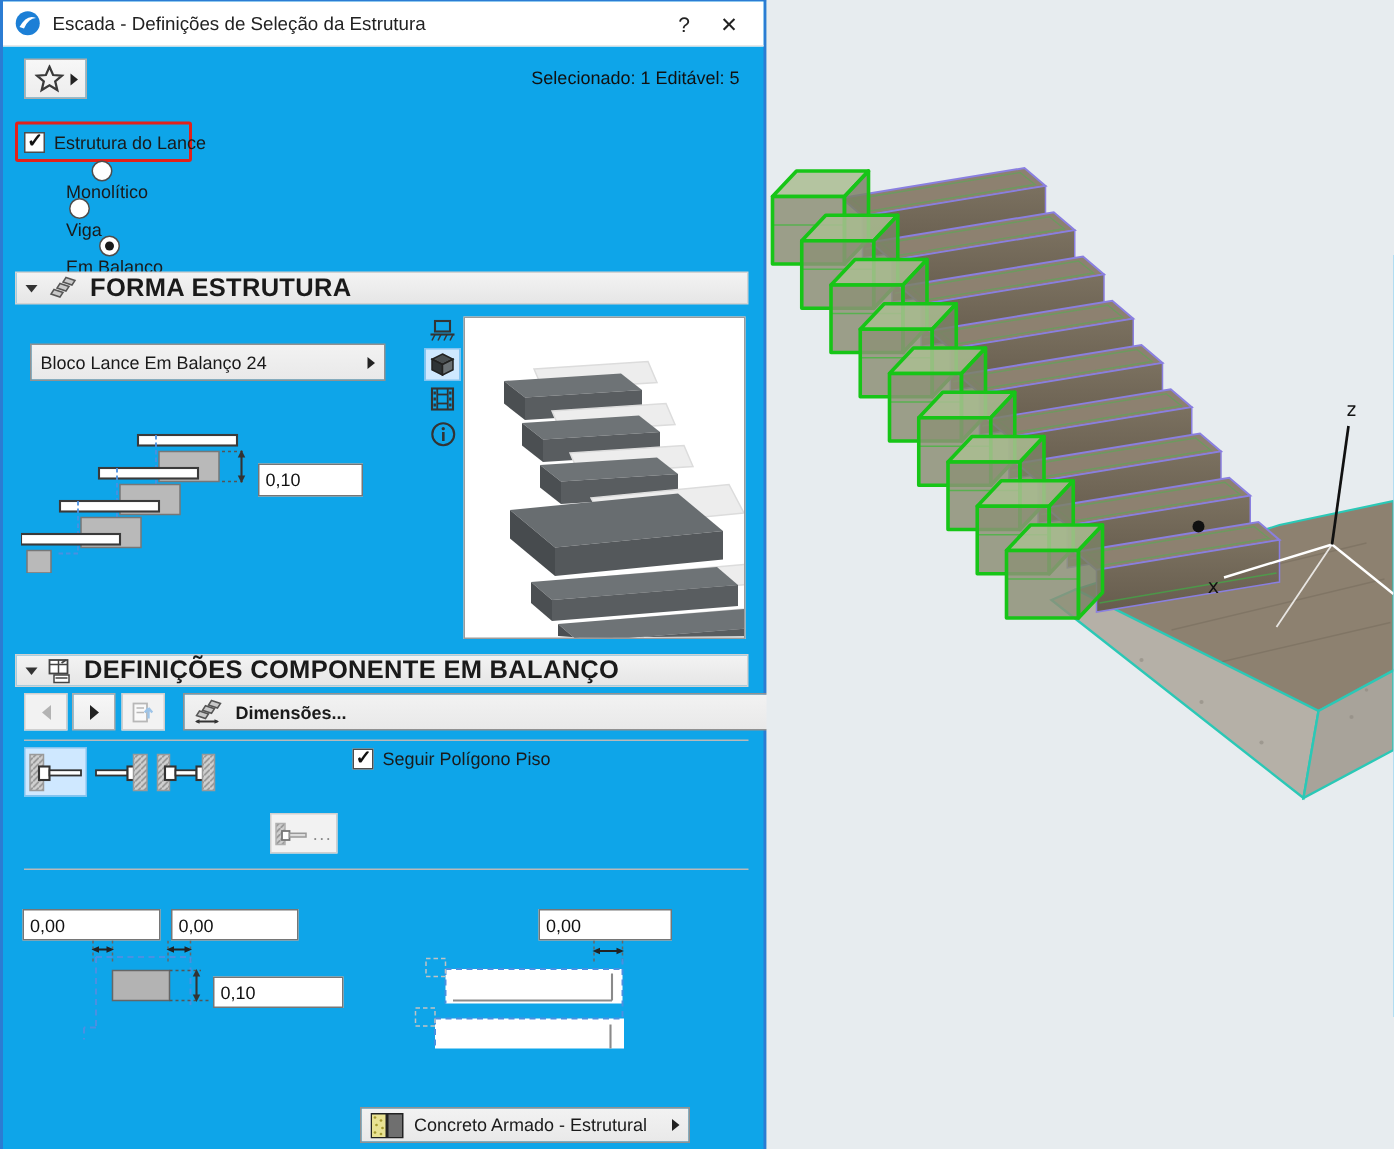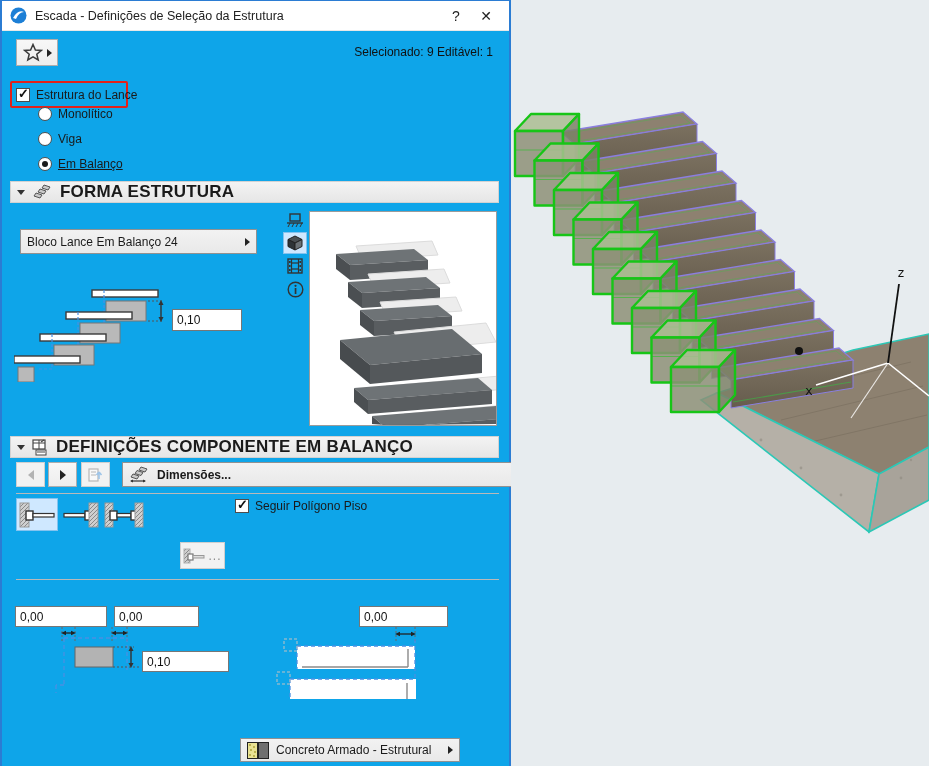--- a/index.html
+++ b/index.html
@@ -28,21 +28,21 @@
 
   .redbox { position:absolute; border:2px solid #e3211a; border-radius:2px;
     display:flex; align-items:center; padding:3px 6px 3px 4px; background:transparent; }
 
   .cb { width:14px; height:14px; background:#fff; border:1px solid #4d4d4d; position:relative;
     flex:0 0 14px; }
   .cb.checked::after { content:"✓"; position:absolute; left:1px; top:-3px; font-size:13px;
     font-weight:bold; color:#111; }
   .cb-label { margin-left:6px; white-space:nowrap; }
 
-  .radio-row { position:absolute; display:flex; align-items:center; }
+  .radio-row { position:absolute; display:flex; align-items:center;flex-direction:column; }
   .radio { width:14px; height:14px; border:1px solid #4d4d4d; border-radius:50%; background:#fff;
     position:relative; flex:0 0 14px; }
   .radio.selected::after { content:""; position:absolute; left:3px; top:3px; width:6px; height:6px;
     border-radius:50%; background:#1a1a1a; }
   .radio-label { margin-left:6px; }
 
   .section-hd { position:absolute; left:8px; width:489px; height:22px;
     background:linear-gradient(#f3f3f3,#e6e6e6); border:1px solid #d2d2d2;
     display:flex; align-items:center; padding:0 6px; }
   .section-hd .tri { width:0; height:0; border-left:4px solid transparent; border-right:4px solid transparent;
@@ -96,21 +96,21 @@
       <div class="tb-btn">?</div>
       <div class="tb-btn">✕</div>
     </div>
 
     <div class="btn abs" style="left:14px; top:38px; width:42px; height:27px;">
       <svg width="20" height="19" viewBox="0 0 20 19">
         <path d="M10,1.5 L12.4,7 L18.3,7.4 L13.8,11.2 L15.2,17 L10,13.8 L4.8,17 L6.2,11.2 L1.7,7.4 L7.6,7 Z" fill="none" stroke="#3a3a3a" stroke-width="1.5"></path>
       </svg>
       <span class="tri-right" style="margin-left:4px;"></span>
     </div>
-    <div class="status-text">Selecionado: 9 Editável: 1</div>
+    <div class="status-text">Selecionado: 1 Editável: 5</div>
 
     <div class="redbox" style="left:8px; top:80px; width:118px; height:27px;">
       <span class="cb checked"></span>
       <span class="cb-label">Estrutura do Lance</span>
     </div>
 
     <div class="radio-row" style="left:36px; top:106px;">
       <span class="radio"></span>
       <span class="radio-label">Monolítico</span>
     </div>

